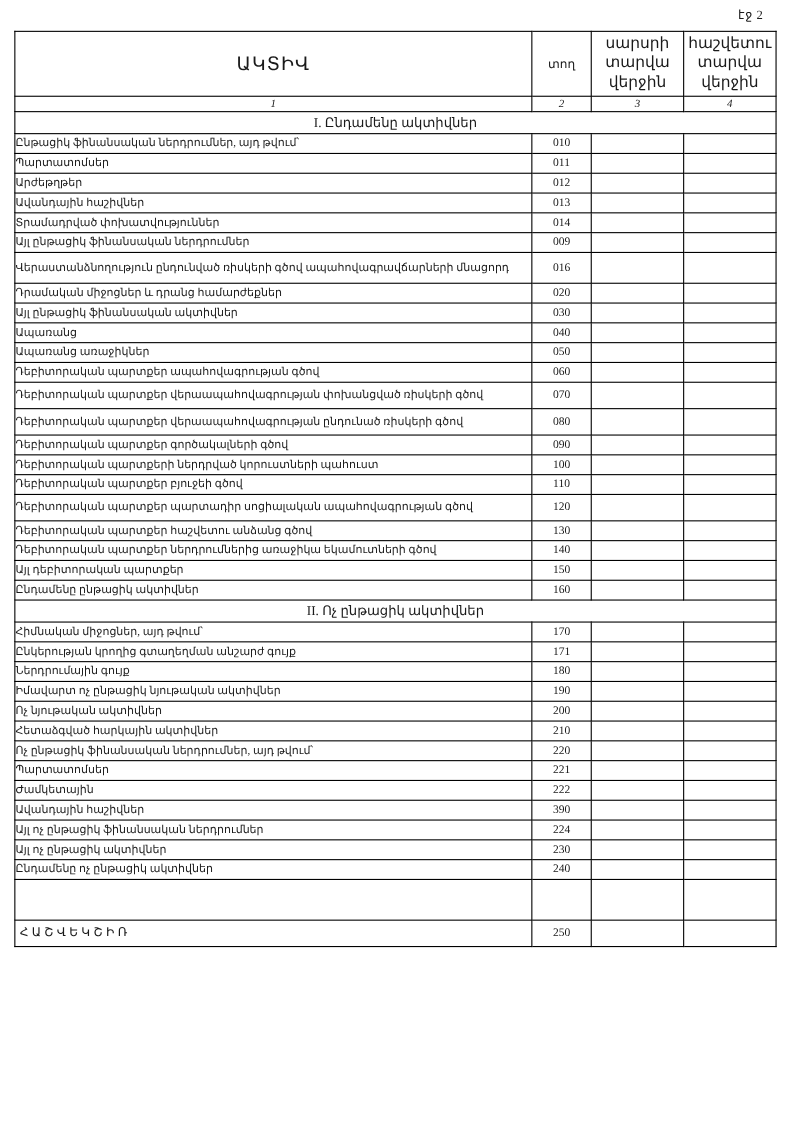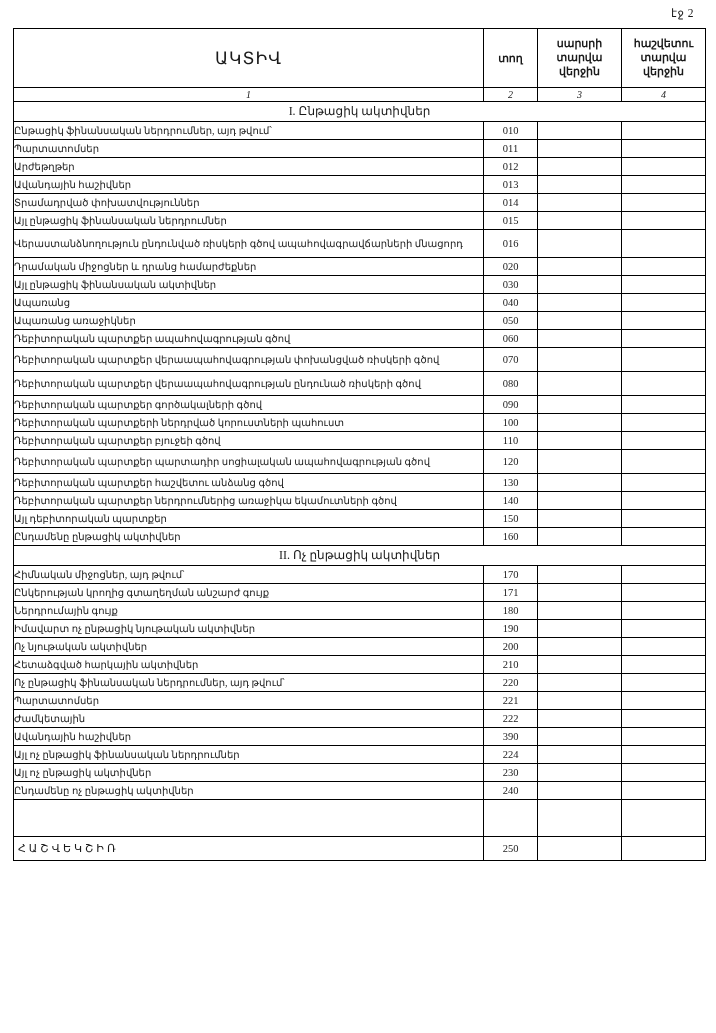--- a/index.html
+++ b/index.html
@@ -54,28 +54,26 @@
 
   .hdr-name {
     height: 58px;
     text-align: center;
     font-size: 17px;
     letter-spacing: 1px;
   }
   .hdr-code {
     text-align: center;
     font-size: 11px;
-    font-weight: bold;
   }
   .hdr-col {
     text-align: center;
-    font-size: 11px;
+    font-size: 14px;
     line-height: 1.25;
     padding: 2px 4px;
-    font-weight: bold;
   }
   .numrow td {
     height: 13px;
     text-align: center;
     font-size: 10px;
     font-style: italic;
   }
   .section td {
     text-align: center;
     font-size: 12px;
@@ -126,21 +124,21 @@
           <td class="hdr-col">սարսրի տարվա վերջին</td>
           <td class="hdr-col">հաշվետու տարվա վերջին</td>
         </tr>
         <tr class="numrow">
           <td>1</td>
           <td>2</td>
           <td>3</td>
           <td>4</td>
         </tr>
       <tr class="section">
-            <td colspan="4">I. Ընթացիկ ակտիվներ</td>
+            <td colspan="4">I. Ընդամենը ակտիվներ</td>
           </tr>
           <tr>
             <td class="name">Ընթացիկ ֆինանսական ներդրումներ, այդ թվում՝</td>
             <td class="code">010</td>
             <td class="val"></td>
             <td class="val"></td>
           </tr>
           <tr>
             <td class="name">Պարտատոմսեր</td>
             <td class="code">011</td>
@@ -160,21 +158,21 @@
             <td class="val"></td>
           </tr>
           <tr>
             <td class="name">Տրամադրված փոխատվություններ</td>
             <td class="code">014</td>
             <td class="val"></td>
             <td class="val"></td>
           </tr>
           <tr>
             <td class="name">Այլ ընթացիկ ֆինանսական ներդրումներ</td>
-            <td class="code">015</td>
+            <td class="code">009</td>
             <td class="val"></td>
             <td class="val"></td>
           </tr>
           <tr class="two-line">
             <td class="name">Վերաստանձնողություն ընդունված ռիսկերի գծով ապահովագրավճարների մնացորդ</td>
             <td class="code">016</td>
             <td class="val"></td>
             <td class="val"></td>
           </tr>
           <tr>

